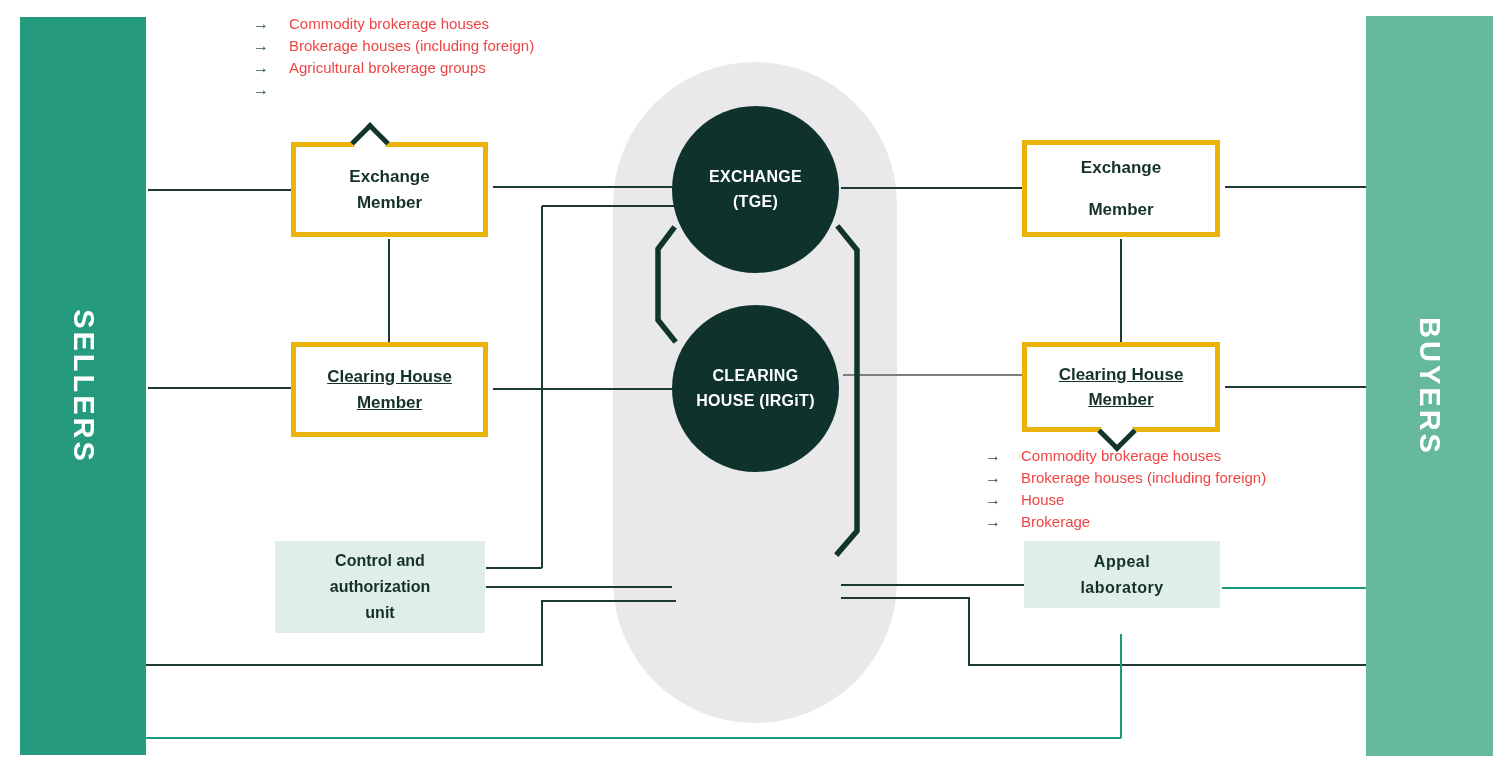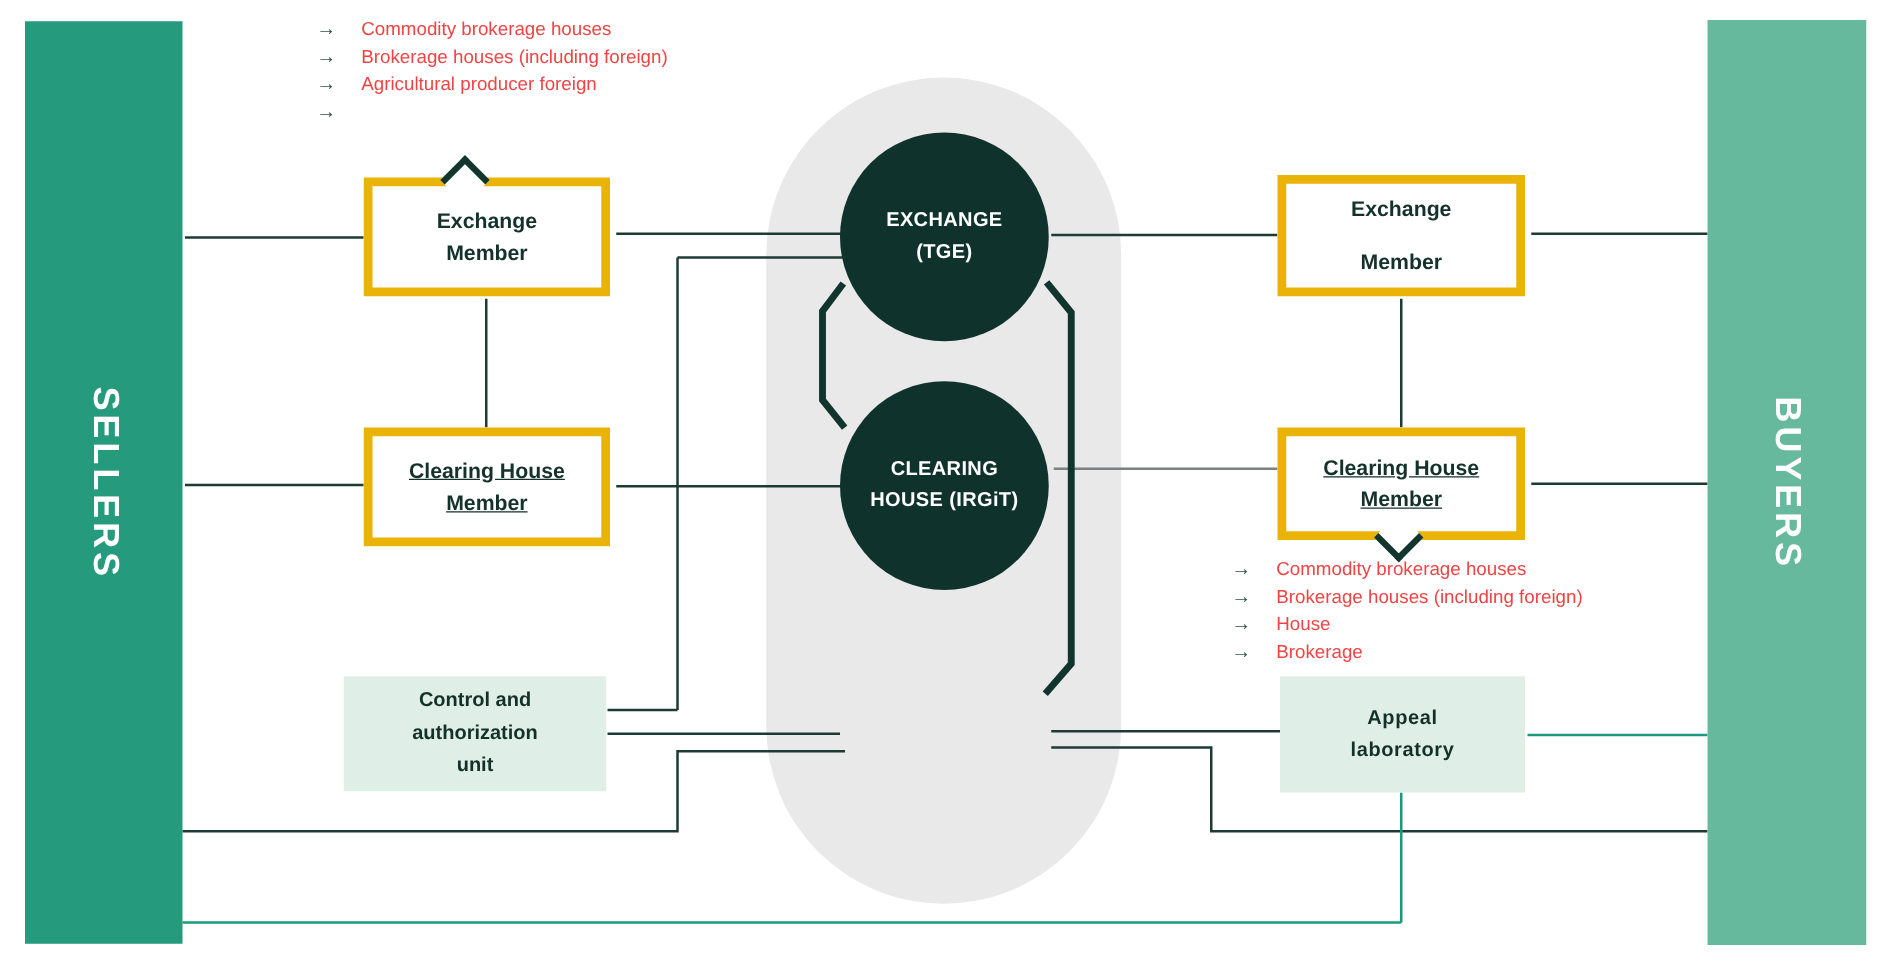--- a/index.html
+++ b/index.html
@@ -27,21 +27,21 @@
   }
   .circle .clabel{
     width:134px;text-align:center;color:#ffffff;font-weight:bold;font-size:16px;
     line-height:1.55;letter-spacing:0.3px;
   }
   #circle-exchange{top:106px;}
   #circle-clearing{top:305px;}
   #circle-warehouse{top:504px;}
 
   .member-box{
-    position:absolute;background:#ffffff;border:7px solid #eab308;box-sizing:border-box;
+    position:absolute;background:#ffffff;border:5px solid #eab308;box-sizing:border-box;
     display:flex;align-items:center;justify-content:center;
   }
   .member-box .blabel{
     text-align:center;font-weight:bold;font-size:17px;color:#14312a;line-height:1.5;
   }
   .member-box .blabel.narrow{max-width:95px;}
   .member-box .blabel.mid{max-width:135px;text-decoration:underline;}
   .member-box .blabel.spread{line-height:2.45;max-width:105px;}
 
   #box-exchange-member-left{left:291px;top:142px;width:197px;height:95px;}
@@ -60,21 +60,21 @@
   }
 
   .mint-box{
     position:absolute;background:#e0eee8;display:flex;align-items:center;justify-content:center;
   }
   .mint-box .mlabel{
     text-align:center;font-weight:bold;font-size:16px;color:#143129;line-height:1.62;
   }
   #box-control-unit{left:275px;top:541px;width:210px;height:92px;}
   #box-control-unit .mlabel{max-width:122px;}
-  #box-appeal-lab{left:1024px;top:541px;width:196px;height:93px;}
+  #box-appeal-lab{left:1024px;top:541px;width:196px;height:67px;}
   #box-appeal-lab .mlabel{max-width:100px;letter-spacing:0.5px;}
 
   .arrow-list{position:absolute;display:flex;flex-direction:column;}
   .arrow-list .row{display:flex;align-items:flex-start;}
   .arrow-list .arr{
     width:36px;flex:0 0 36px;color:#2f524a;font-size:16px;line-height:22px;font-weight:normal;
   }
   .arrow-list .txt{
     color:#ef4444;font-size:15px;line-height:22px;
   }
@@ -156,21 +156,21 @@
     <div class="row">
       <span class="arr">→</span>
       <span class="txt">Commodity brokerage houses</span>
     </div>
     <div class="row">
       <span class="arr">→</span>
       <span class="txt">Brokerage houses (including foreign)</span>
     </div>
     <div class="row">
       <span class="arr">→</span>
-      <span class="txt">Agricultural producer foreign</span>
+      <span class="txt">Agricultural brokerage groups</span>
     </div>
     <div class="row">
       <span class="arr">→</span>
     </div>
   </div>
 
   <div class="arrow-list" id="buyer-list">
     <div class="row">
       <span class="arr">→</span>
       <span class="txt">Commodity brokerage houses</span>

